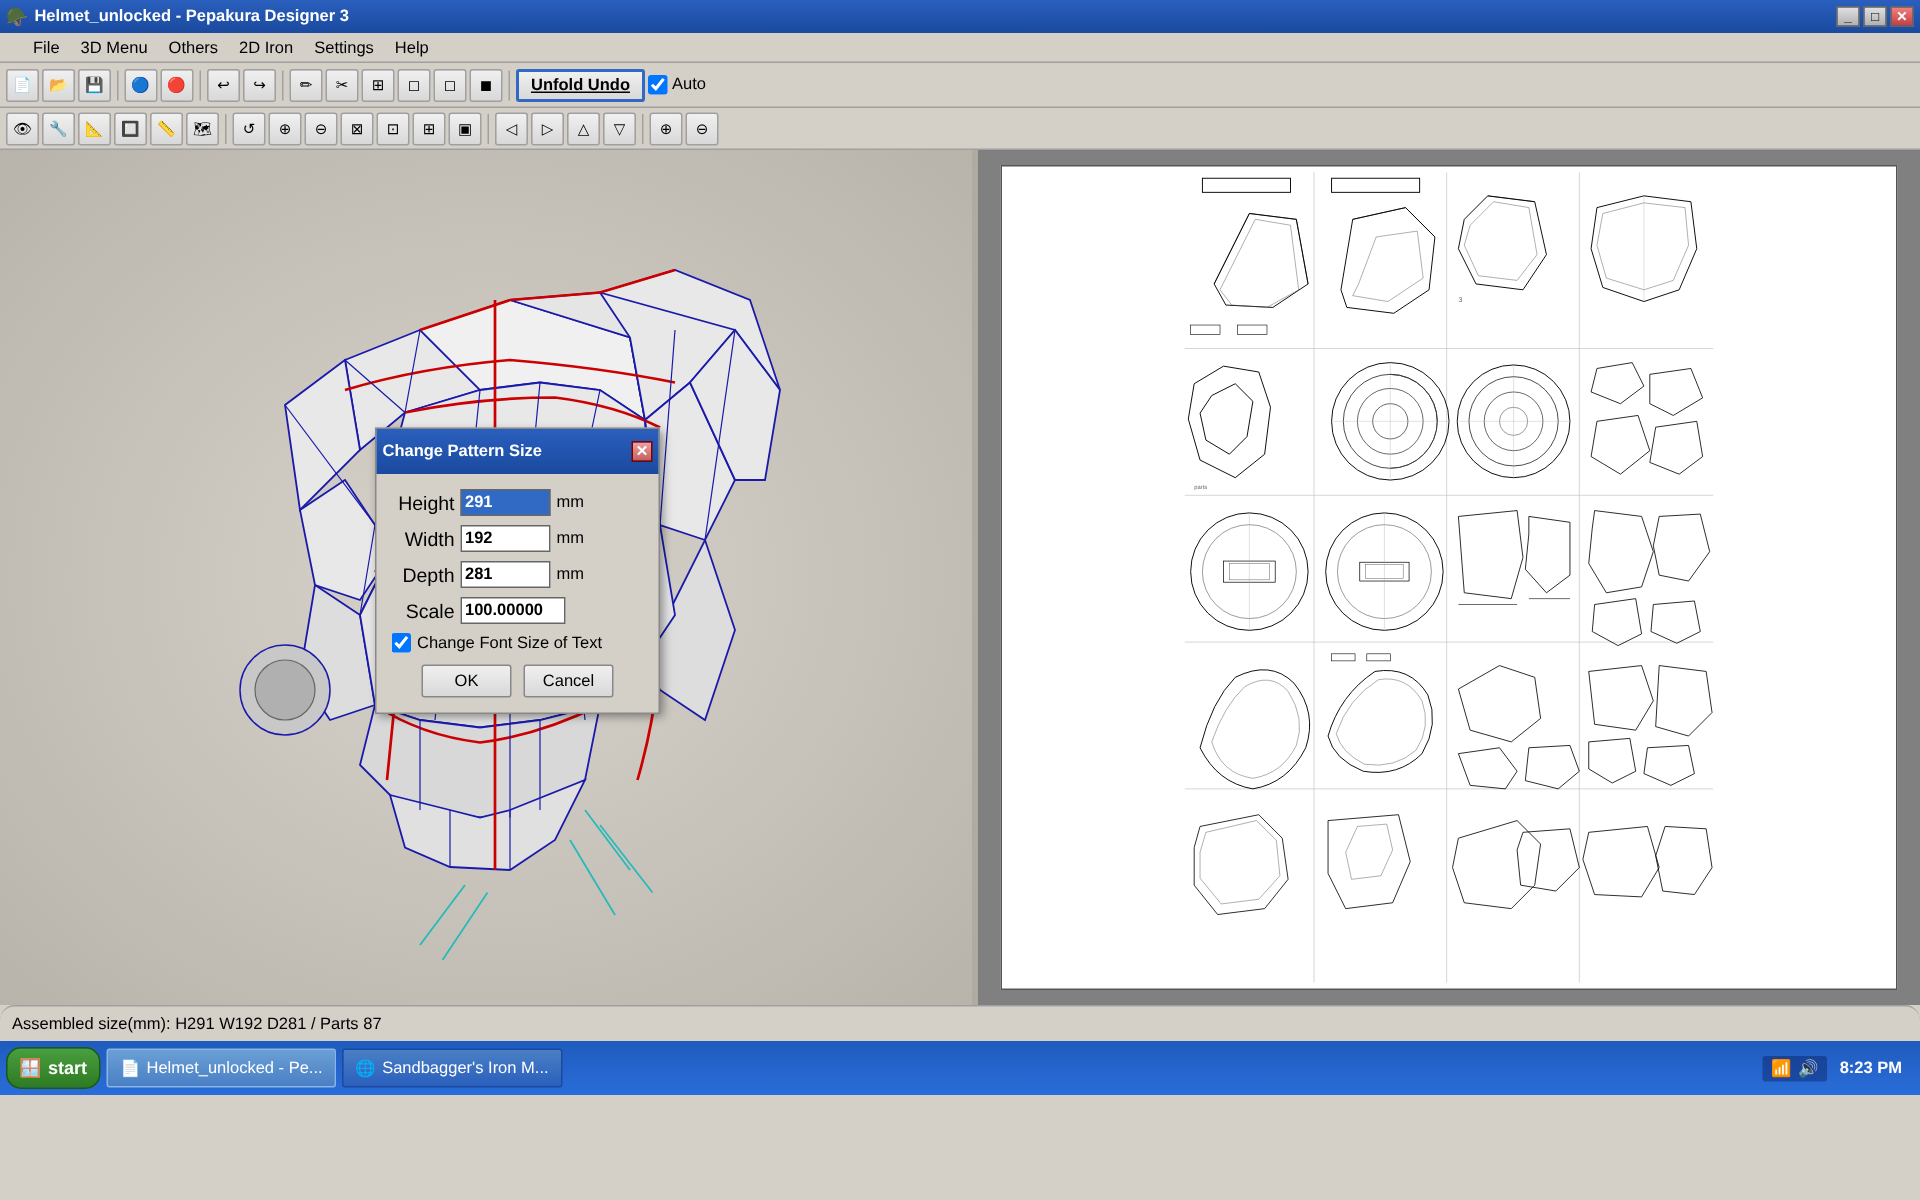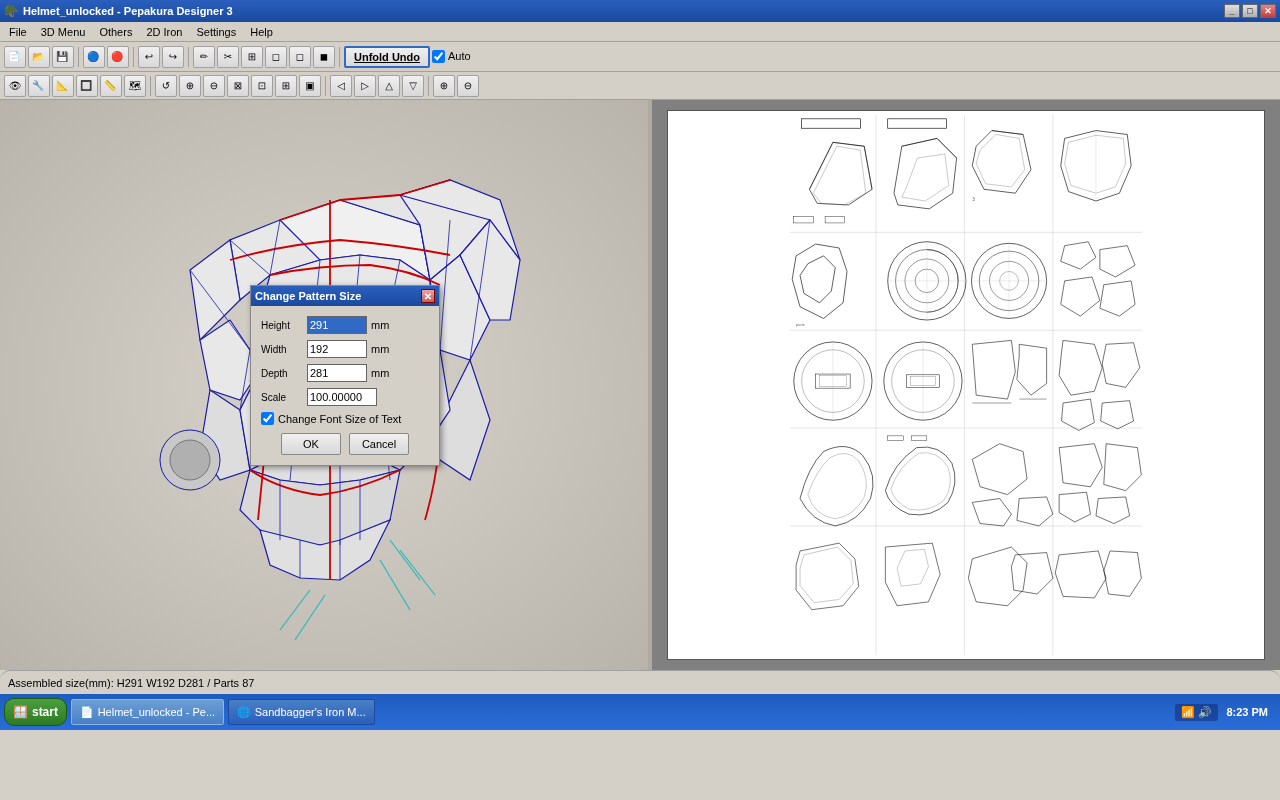--- a/index.html
+++ b/index.html
@@ -28,21 +28,21 @@
       display: flex; align-items: center; justify-content: center;
       cursor: pointer; color: black;
     }
 
     
     #menubar {
       height: 20px;
       background: #d4d0c8;
       display: flex;
       align-items: center;
-      padding: 0 3px;
+      padding: 0 16px;
       border-bottom: 1px solid #a0a0a0;
       gap: 2px;
     }
     .menu-item {
       padding: 2px 6px;
       cursor: pointer;
       font-size: 11px;
     }
 
     
@@ -199,21 +199,21 @@
       position: absolute;
       top: 185px;
       left: 250px;
       width: 190px;
       background: #d4d0c8;
       border: 1px solid #888;
       box-shadow: 2px 2px 6px rgba(0,0,0,0.4);
       pointer-events: all;
     }
     #dialog-titlebar {
-      height: 20px;
+      height: 30px;
       background: linear-gradient(to bottom, #2a5fbd, #1a4a9f);
       color: white;
       font-size: 11px;
       font-weight: bold;
       display: flex;
       align-items: center;
       justify-content: space-between;
       padding: 0 4px;
     }
     #dialog-close {
@@ -230,29 +230,31 @@
       padding: 10px;
     }
     .dialog-row {
       display: flex;
       align-items: center;
       margin-bottom: 6px;
       gap: 4px;
     }
     .dialog-label {
       width: 42px;
-      font-size: 10px;
+      font-size: 13px;
+      text-align: right;
     }
     .dialog-input {
       width: 60px;
       height: 18px;
       border: 1px solid #666;
       padding: 0 2px;
       font-size: 11px;
       background: white;
+      font-weight: bold;
     }
     .dialog-input.selected {
       background: #316ac5;
       color: white;
     }
     .dialog-unit {
       font-size: 11px;
       width: 20px;
     }
     .dialog-checkbox-row {

